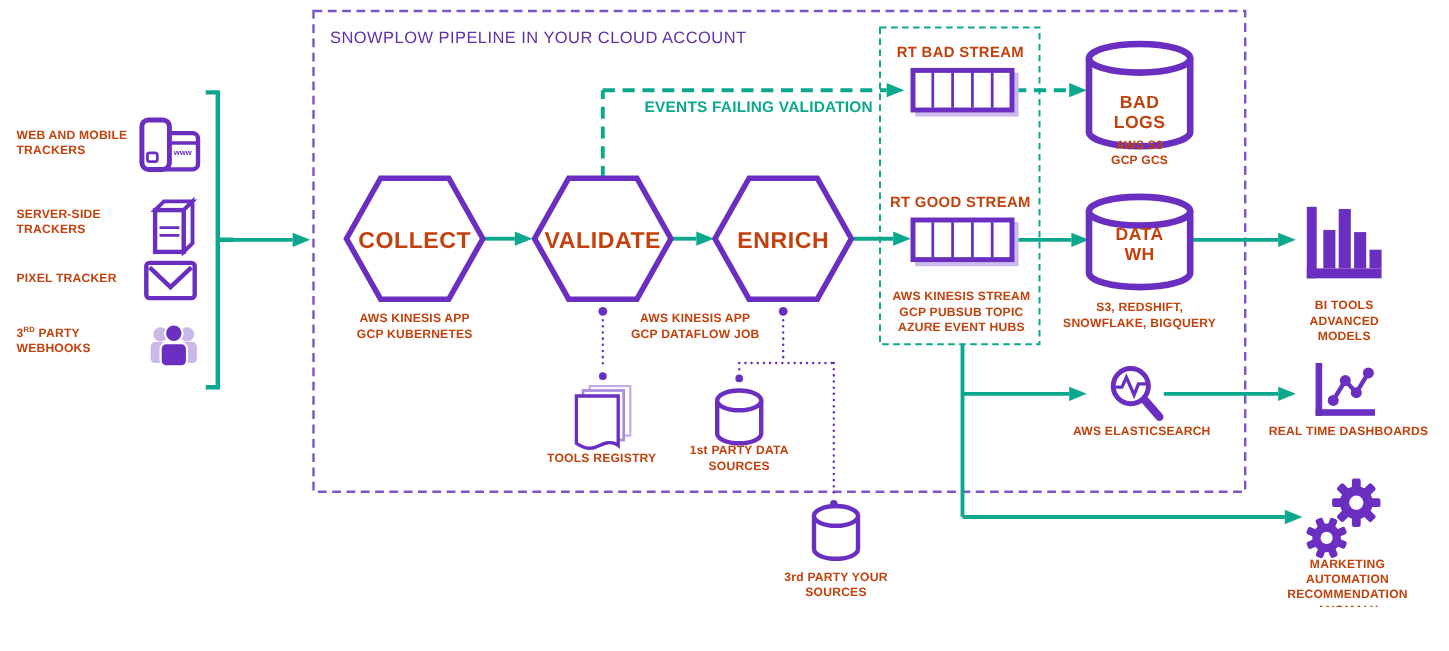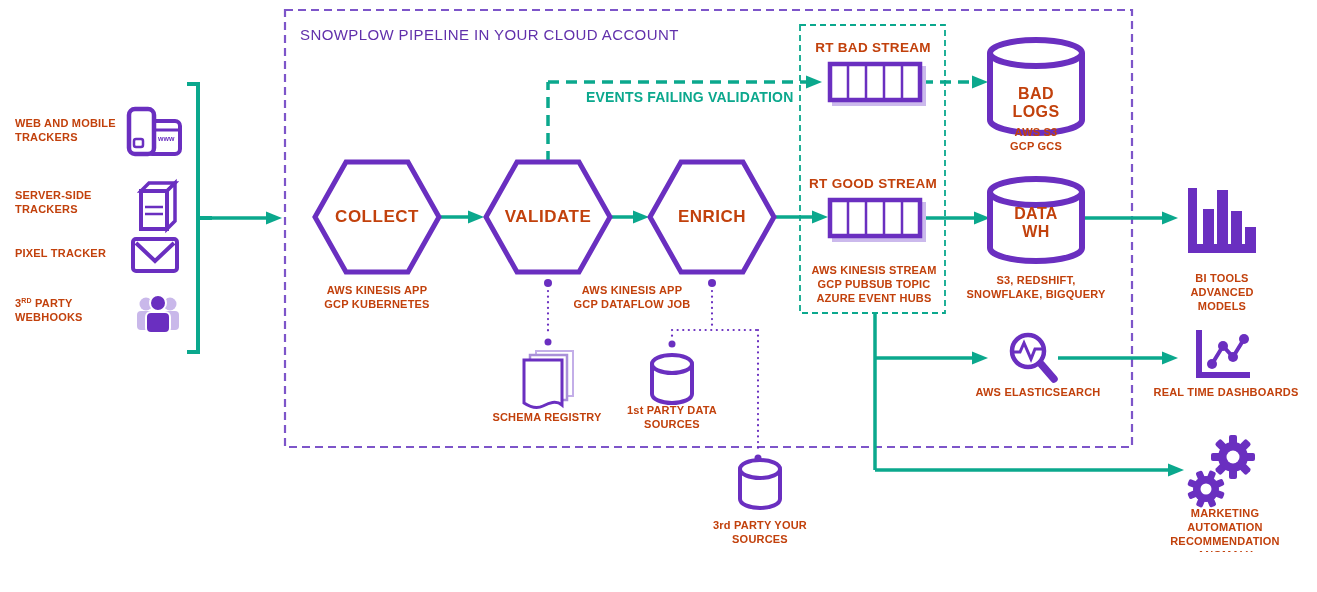--- a/index.html
+++ b/index.html
@@ -4,21 +4,21 @@
 <style>
   html,body{margin:0;padding:0;background:#ffffff;}
   .canvas{
     position:relative;width:1317px;height:552px;background:#fff;overflow:hidden;
     font-family:"Liberation Sans", sans-serif;
   }
   .layer{position:absolute;left:0;top:0;}
   .txt{position:absolute;white-space:pre-line;color:#c2410c;font-weight:bold;}
   .ctr{transform:translateX(-50%);text-align:center;}
   .lbl{font-size:11px;line-height:1.27;letter-spacing:.2px;}
-  .hexlbl{font-size:17px;letter-spacing:.5px;}
+  .hexlbl{font-size:21px;letter-spacing:.5px;}
   .title{font-size:15px;font-weight:normal;color:#6130ab;letter-spacing:.4px;white-space:nowrap;}
   .teal-lbl{font-size:14px;color:#0ba88d;letter-spacing:.2px;white-space:nowrap;}
   .stream-lbl{font-size:13.5px;letter-spacing:.3px;white-space:nowrap;}
   .cyl-lbl{font-size:16px;line-height:1.15;letter-spacing:.4px;}
   sup.sp{font-size:7px;vertical-align:4px;}
 </style>
 </head>
 <body>
 
 <div class="canvas">
@@ -214,21 +214,21 @@
   <div class="txt hexlbl ctr" style="left:548px;top:207px;">VALIDATE</div>
   <div class="txt hexlbl ctr" style="left:712px;top:207px;">ENRICH</div>
 
   <div class="txt lbl ctr" style="left:377px;top:284px;">AWS KINESIS APP
 GCP KUBERNETES</div>
   <div class="txt lbl ctr" style="left:632px;top:284px;">AWS KINESIS APP
 GCP DATAFLOW JOB</div>
 
   <div class="txt teal-lbl" style="left:586px;top:89px;font-weight:bold;">EVENTS FAILING VALIDATION</div>
 
-  <div class="txt lbl ctr" style="left:547px;top:411px;">SCHEMA REGISTRY</div>
+  <div class="txt lbl ctr" style="left:547px;top:411px;">TOOLS REGISTRY</div>
   <div class="txt lbl ctr" style="left:672px;top:404px;">1st PARTY DATA
 SOURCES</div>
   <div class="txt lbl ctr" style="left:760px;top:519px;">3rd PARTY YOUR
 SOURCES</div>
 
   <div class="txt stream-lbl ctr" style="left:873px;top:40px;">RT BAD STREAM</div>
   <div class="txt stream-lbl ctr" style="left:873px;top:176px;">RT GOOD STREAM</div>
   <div class="txt lbl ctr" style="left:874px;top:264px;">AWS KINESIS STREAM
 GCP PUBSUB TOPIC
 AZURE EVENT HUBS</div>

